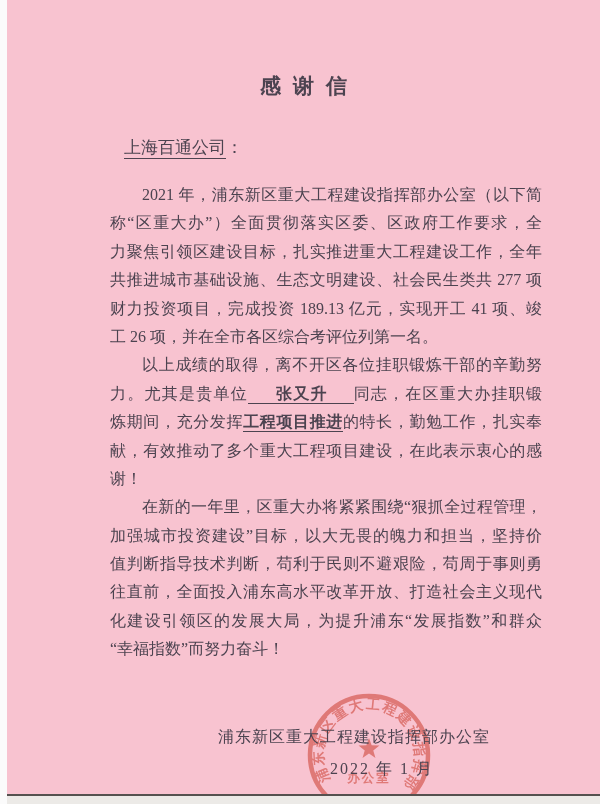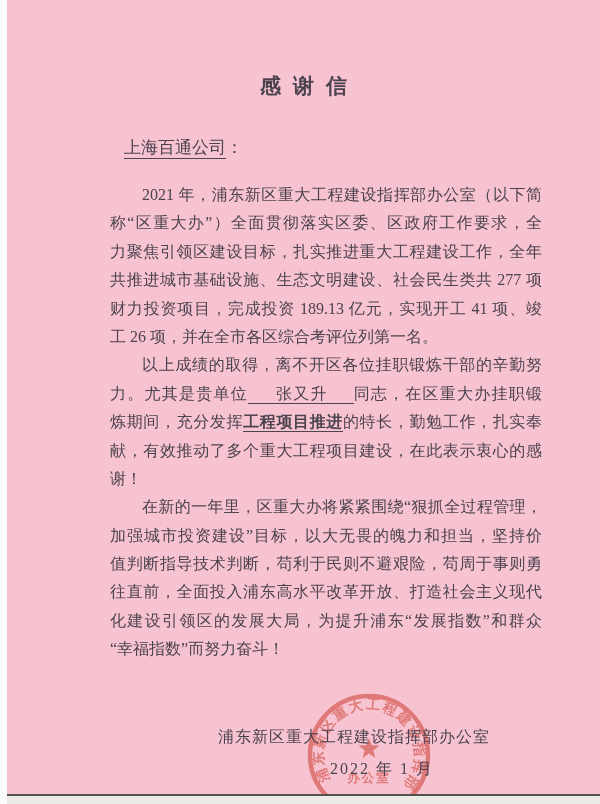--- a/index.html
+++ b/index.html
@@ -49,21 +49,21 @@
     text-justify:inter-character;
     white-space:nowrap;
   }
   .line.end{
     text-align-last:left;
   }
   .line.indent{
     text-indent:2em;
   }
   .blank-name{
-    font-weight:400;
+    font-weight:700;
     border-bottom:1.5px solid var(--ink);
     padding:0 26px 1px 28px;
   }
   .u-bold{
     font-weight:600;
     border-bottom:1.5px solid var(--ink);
     padding-bottom:1px;
     font-family:Liberation Serif, serif;
   }
   .sig-org{

